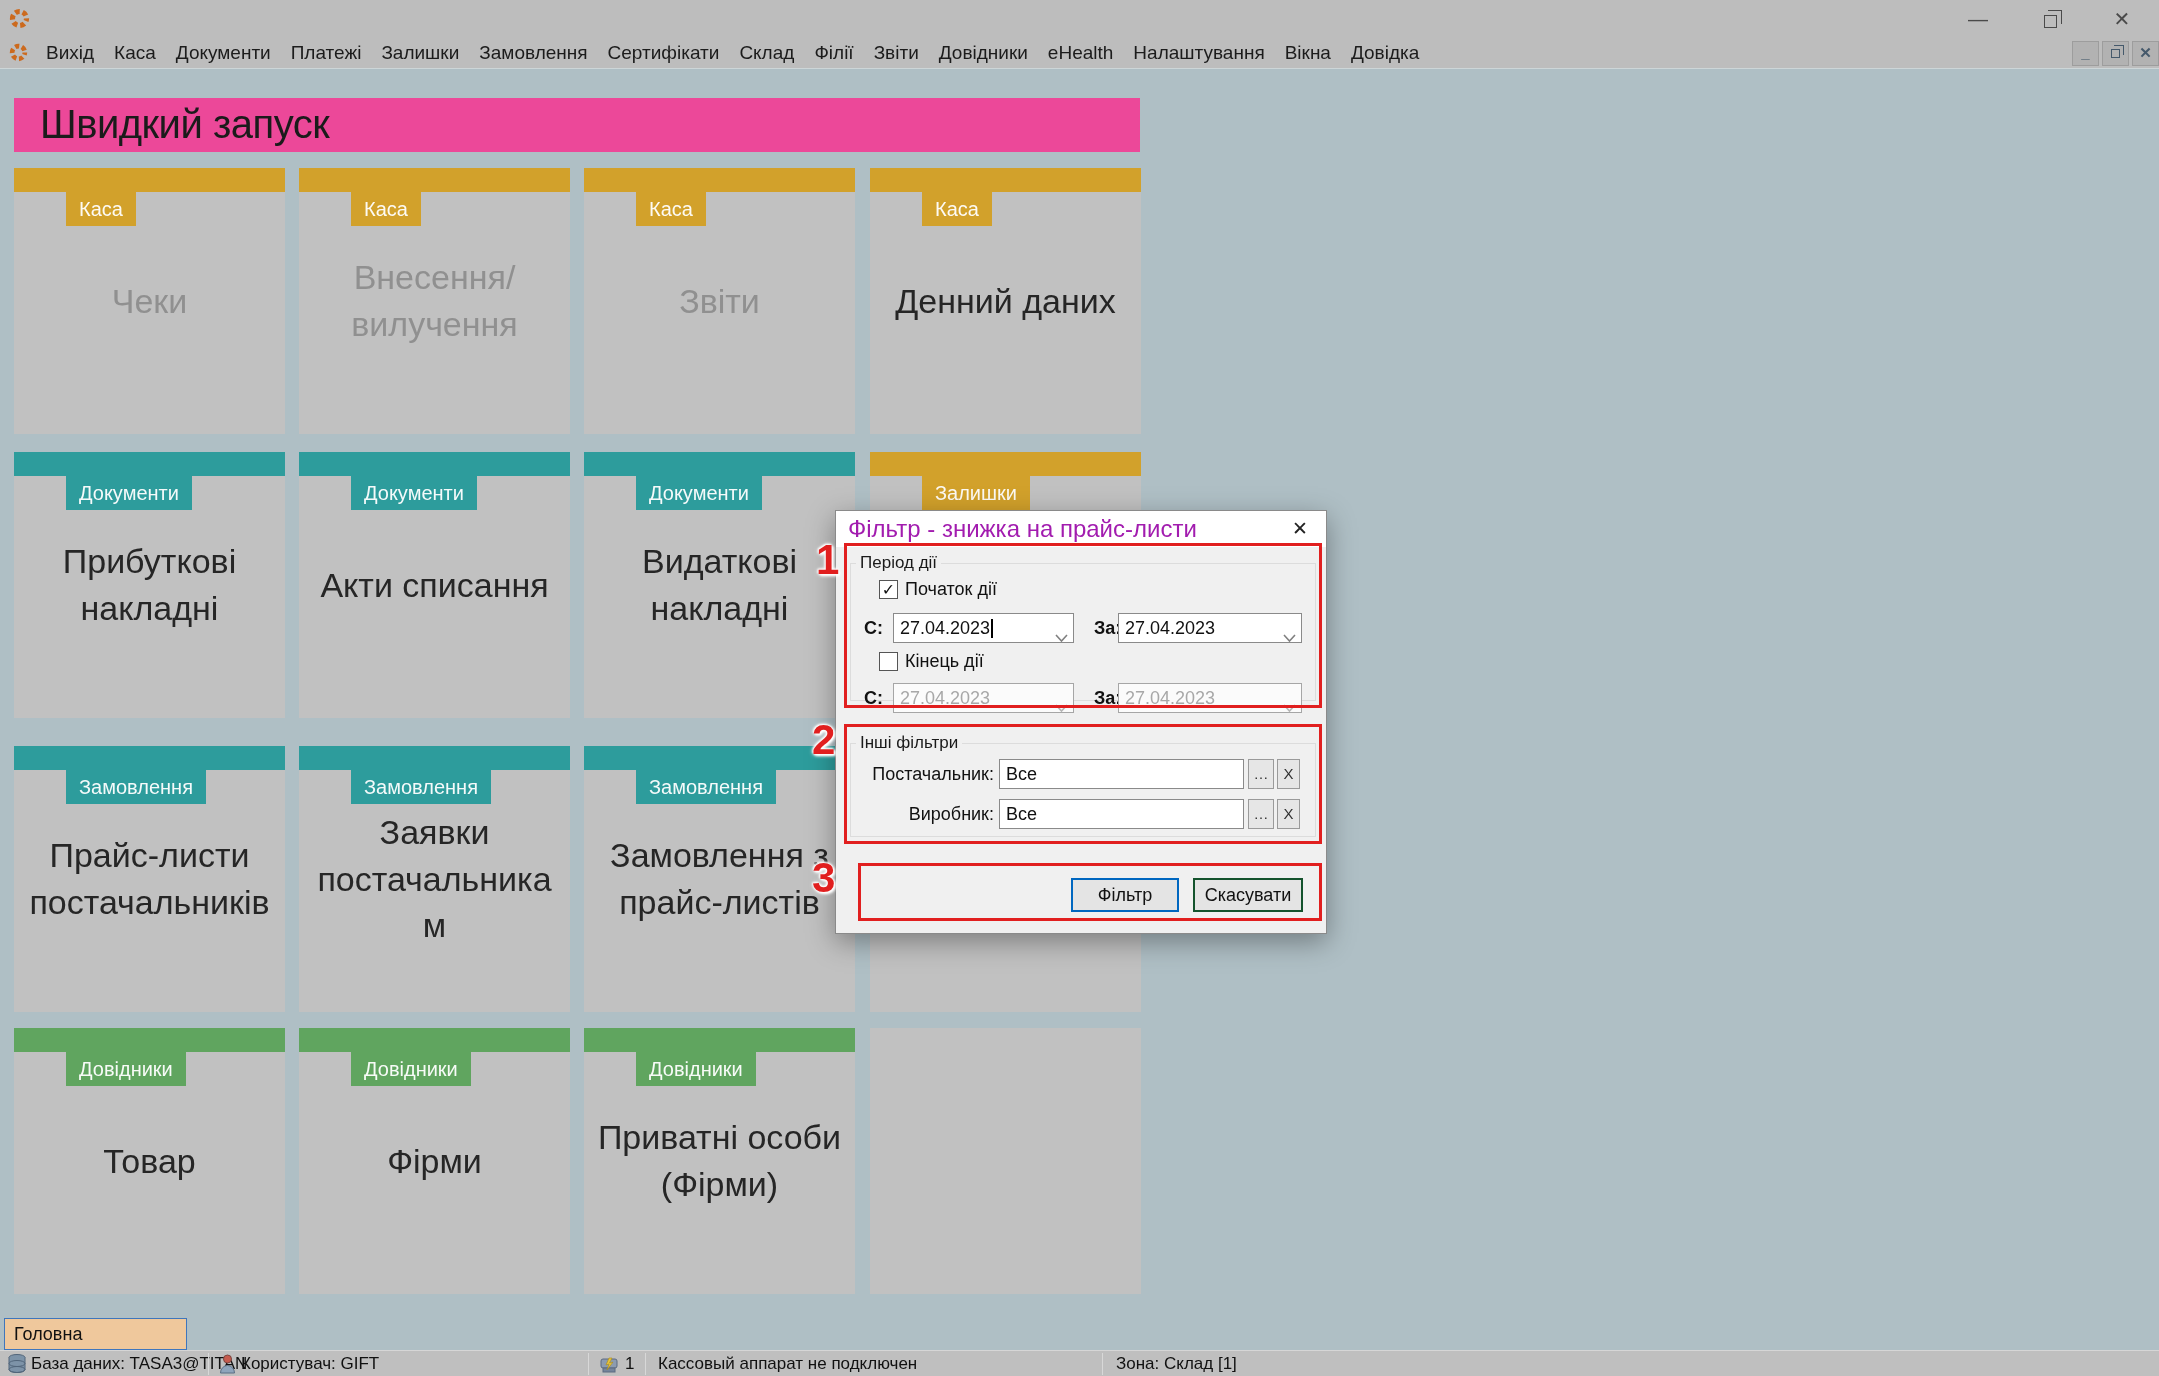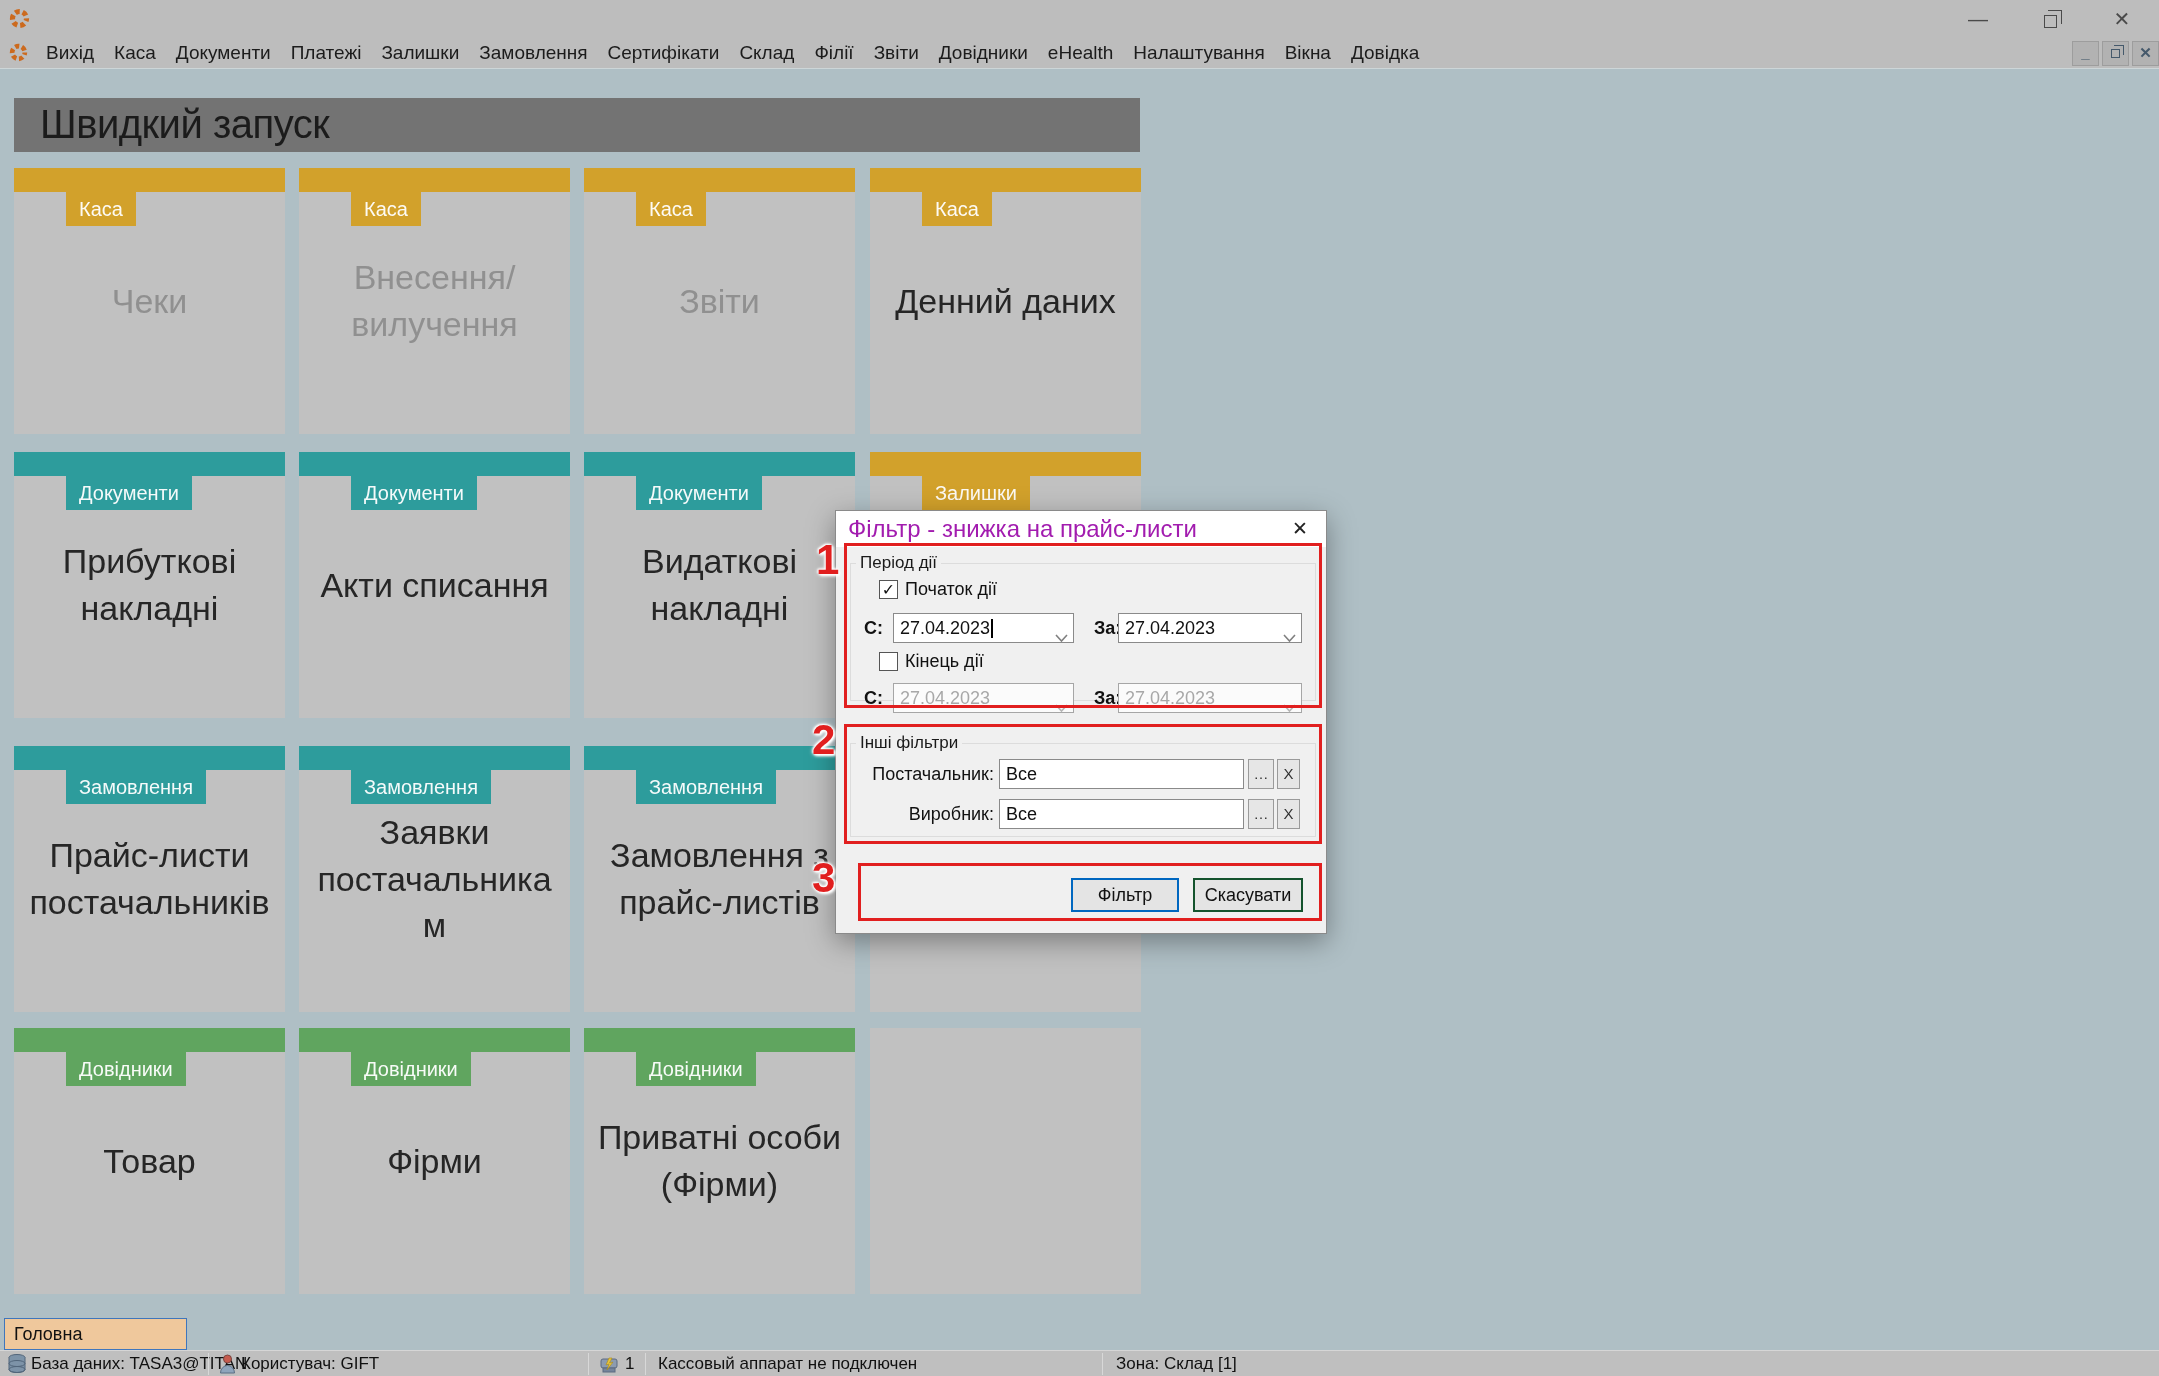--- a/index.html
+++ b/index.html
@@ -19,21 +19,21 @@
   .menubar { position:absolute; left:0; top:38px; width:2159px; height:31px; background:#BDBDBD; border-bottom:1px solid #CDD6D8; }
   .menubar .logo { position:absolute; left:9px; top:5px; }
   .menu-items { position:absolute; left:36px; top:0; height:30px; display:flex; }
   .menu-item { padding:0 10px; line-height:30px; font-size:19px; color:#1c1c1c; white-space:nowrap; cursor:default; }
   .mdi-btn { position:absolute; top:3px; width:27px; height:25px; background:#B2B2B2; border:1px solid #9D9D9D; color:#45596B; text-align:center; line-height:22px; font-size:15px; font-weight:bold; }
   .mdi-min { left:2072px; } .mdi-rest { left:2102px; } .mdi-close { left:2132px; }
   .mdi-rest-glyph { display:inline-block; width:9px; height:9px; border:1.5px solid #45596B; position:relative; top:0px; }
   .mdi-rest-glyph::before { content:""; position:absolute; left:2px; top:-5px; width:9px; height:9px; border:1.5px solid #45596B; border-bottom:none; border-left:none; }
 
   
-  .page-header { position:absolute; left:14px; top:98px; width:1126px; height:54px; background:#737373; }
+  .page-header { position:absolute; left:14px; top:98px; width:1126px; height:54px; background:#ec4899; }
   .page-header span { position:absolute; left:26px; top:4px; font-size:40px; font-weight:500; color:#1b1b1b; letter-spacing:-0.5px; }
 
   
   .tile { position:absolute; width:271px; height:266px; background:#C1C1C1; }
   .r0{top:168px} .r1{top:452px} .r2{top:746px} .r3{top:1028px}
   .c0{left:14px} .c1{left:299px} .c2{left:584px} .c3{left:870px}
   .tile .strip { position:absolute; left:0; top:0; width:100%; height:24px; }
   .tile .badge { position:absolute; left:52px; top:24px; height:34px; padding:0 13px; display:flex; align-items:center; font-size:20px; color:rgba(255,255,255,0.95); white-space:nowrap; }
   .tile .label { position:absolute; left:10px; right:10px; top:0; bottom:0; display:flex; align-items:center; justify-content:center; text-align:center; font-size:34px; line-height:1.38; color:#262626; overflow-wrap:anywhere; }
   .tile.muted .label { color:#909090; }

